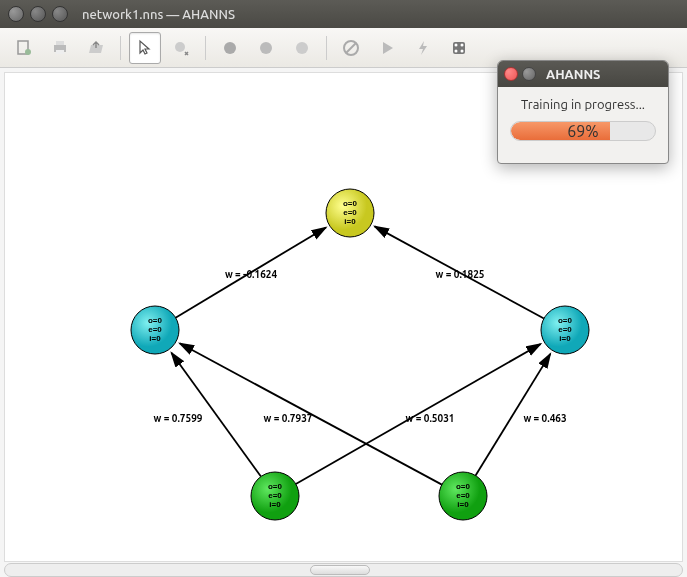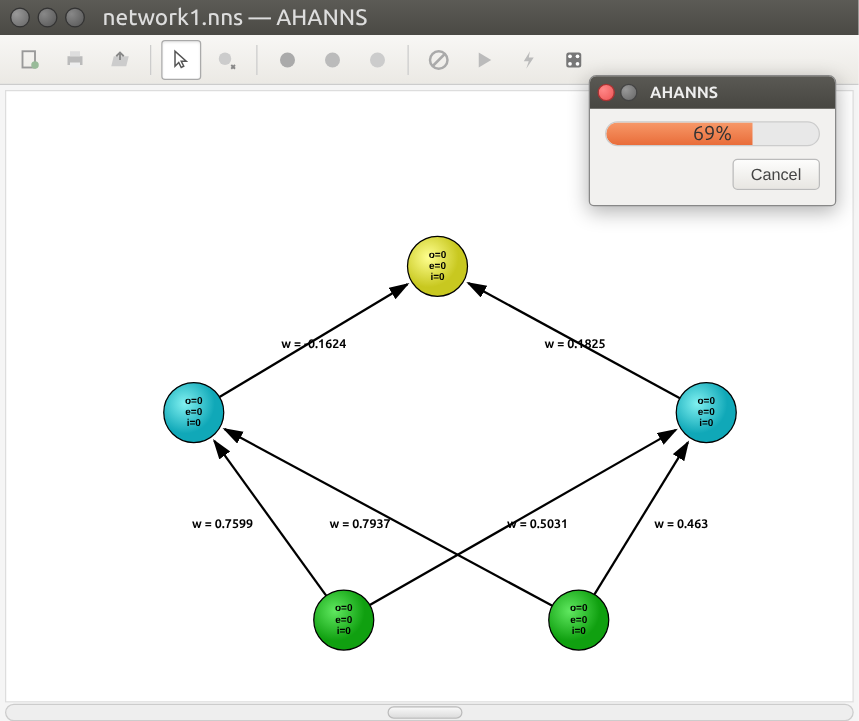--- a/index.html
+++ b/index.html
@@ -21,21 +21,21 @@
 }
 .win-btn {
   width: 16px; height: 16px;
   border-radius: 50%;
   background: radial-gradient(circle at 30% 30%, #888, #555);
   border: 1px solid #333;
 }
 .win-btn.close { background: radial-gradient(circle at 30% 30%, #999, #666); }
 .title-text {
   color: #ddd;
-  font-size: 18px;
+  font-size: 13px;
   margin-left: 8px;
   font-weight: 500;
 }
 .toolbar {
   height: 40px;
   background: linear-gradient(to bottom, #f8f7f5, #ebe9e4);
   border-bottom: 1px solid #ccc;
   display: flex;
   align-items: center;
   padding: 0 8px;
@@ -94,21 +94,21 @@
   left: 45%; width: 60px; height: 10px;
   top: 1px;
   background: linear-gradient(to bottom, #f8f8f8, #ddd);
   border: 1px solid #bbb;
   border-radius: 5px;
 }
 .dialog {
   position: absolute;
   top: 60px;
   right: 18px;
-  width: 198px;
+  width: 172px;
   background: #f2f1ef;
   border: 1px solid #888;
   border-radius: 6px 6px 4px 4px;
   box-shadow: 0 4px 16px rgba(0,0,0,0.3);
 }
 .dialog-titlebar {
   height: 26px;
   background: linear-gradient(to bottom, #5a5954, #474641);
   border-radius: 5px 5px 0 0;
   display: flex;
@@ -320,21 +320,19 @@
   <div class="scroll-thumb"></div>
 </div>
 
 <div class="dialog">
   <div class="dialog-titlebar">
     <div class="dlg-btn close"></div>
     <div class="dlg-btn min"></div>
     <div class="dlg-title">AHANNS</div>
   </div>
   <div class="dialog-body">
+    <div class="dlg-msg">Training in progress...</div>
     <div class="progress">
       <div class="progress-fill"></div>
       <div class="progress-text">69%</div>
     </div>
-    <div class="dlg-actions">
-      <button class="cancel-btn">Cancel</button>
-    </div>
   </div>
 </div>
 
 </body></html>

